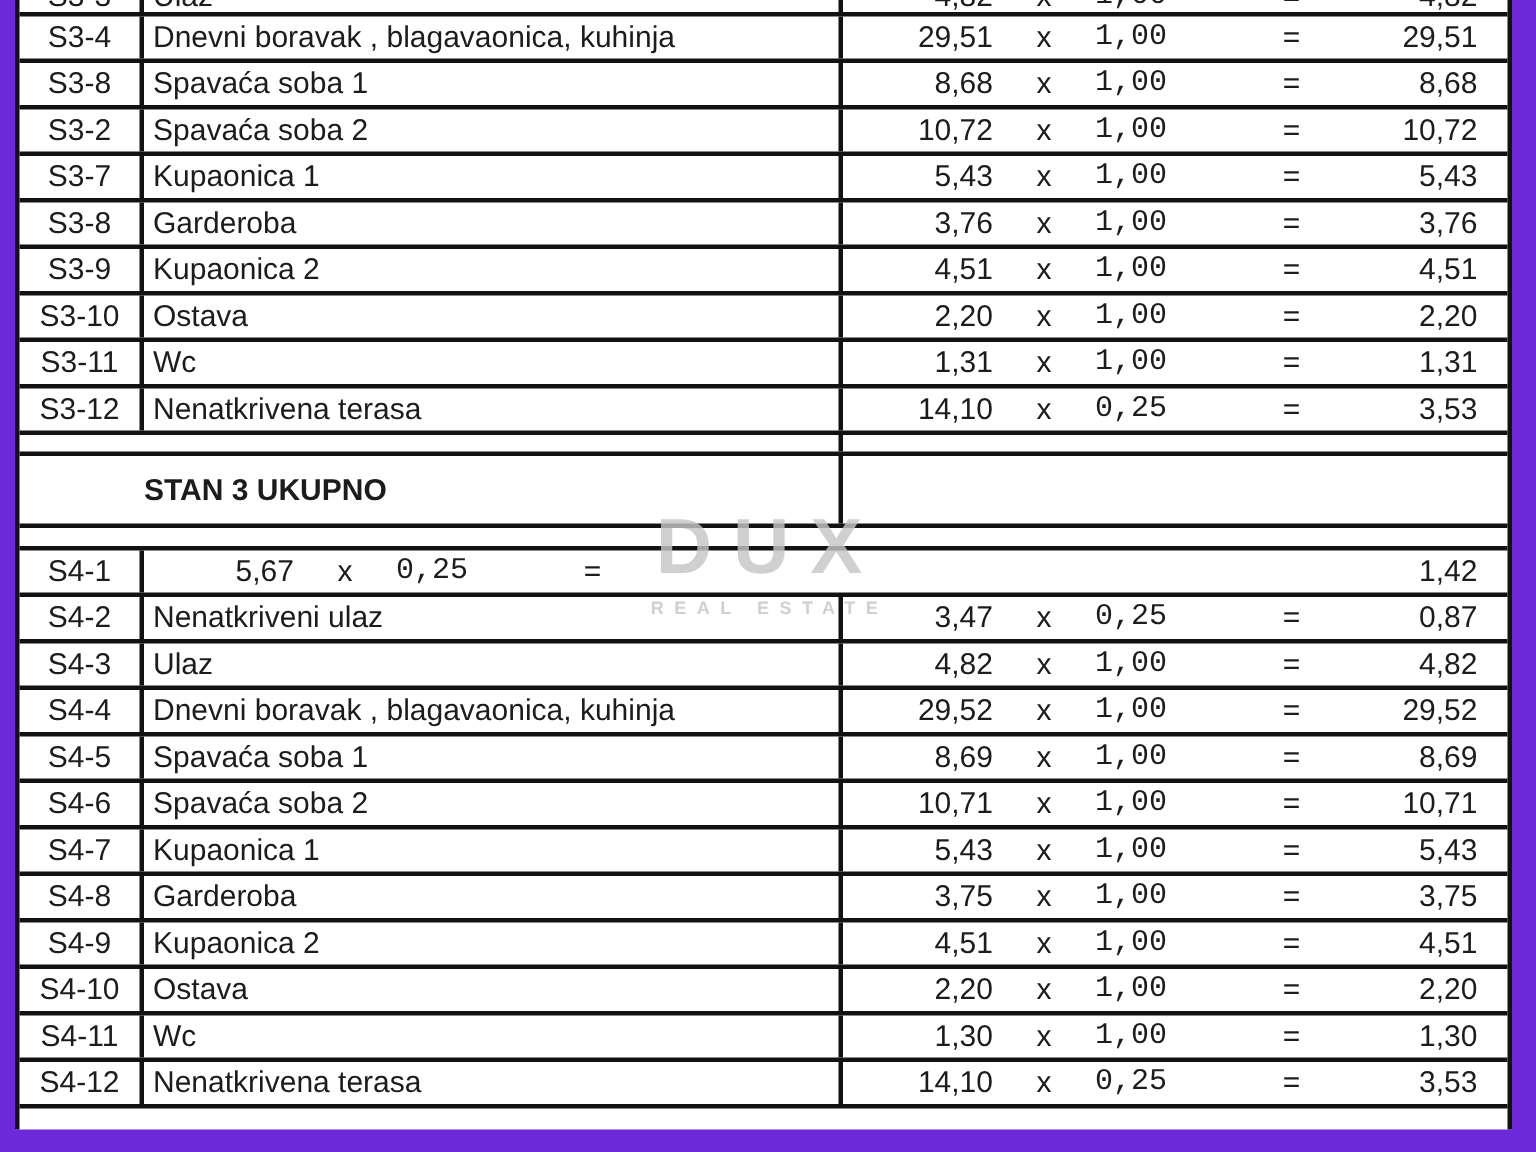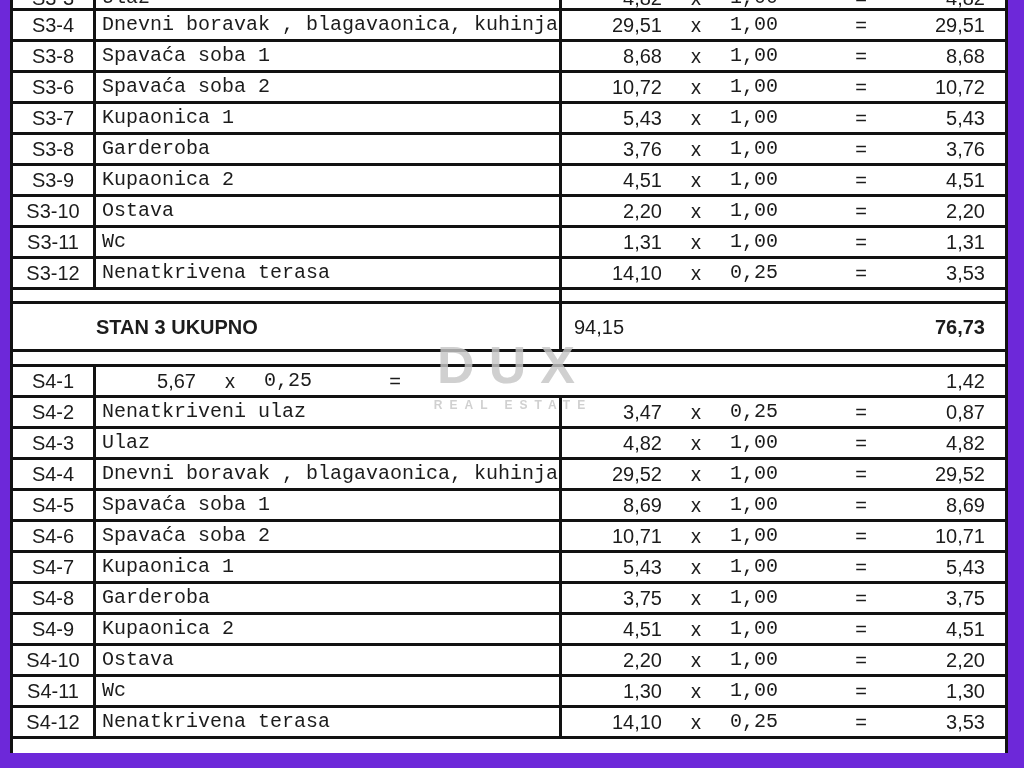--- a/index.html
+++ b/index.html
@@ -24,21 +24,21 @@
     display:flex;height:31px;box-sizing:border-box;
     border-bottom:3px solid var(--border-c);
     align-items:stretch;font-size:20px;line-height:26px;
   }
   .c-code{
     flex:0 0 83px;box-sizing:border-box;border-right:3px solid var(--border-c);
     display:flex;align-items:center;justify-content:center;
   }
   .c-name{
     flex:0 0 466px;box-sizing:border-box;border-right:3px solid var(--border-c);
-    display:flex;align-items:center;padding-left:6px;overflow:hidden;white-space:nowrap;font-family:Liberation Mono, monospace;
+    display:flex;align-items:center;padding-left:6px;overflow:hidden;white-space:nowrap;
   }
   .c-nums{flex:1;display:flex;align-items:center;}
   .n-area{flex:0 0 100px;text-align:right;}
   .n-mult{flex:0 0 68px;text-align:center;}
   .n-factor{flex:0 0 66px;font-family:Liberation Mono, monospace;}
   .n-eq{flex:0 0 130px;text-align:center;}
   .n-result{flex:1;text-align:right;padding-right:20px;}
 
   
   .row.partial{height:11px;position:relative;overflow:hidden;border-bottom:3px solid var(--border-c);}
@@ -118,21 +118,21 @@
           <div class="c-name">Spavaća soba 1</div>
           <div class="c-nums">
             <span class="n-area">8,68</span>
             <span class="n-mult">x</span>
             <span class="n-factor">1,00</span>
             <span class="n-eq">=</span>
             <span class="n-result">8,68</span>
           </div>
         </div>
         <div class="row">
-          <div class="c-code">S3-6</div>
+          <div class="c-code">S3-2</div>
           <div class="c-name">Spavaća soba 2</div>
           <div class="c-nums">
             <span class="n-area">10,72</span>
             <span class="n-mult">x</span>
             <span class="n-factor">1,00</span>
             <span class="n-eq">=</span>
             <span class="n-result">10,72</span>
           </div>
         </div>
         <div class="row">
@@ -200,24 +200,20 @@
             <span class="n-eq">=</span>
             <span class="n-result">3,53</span>
           </div>
         </div>
       </div>
 
     <div class="row spacer-a"></div>
 
     <div class="row total">
       <div class="total-label">STAN 3 UKUPNO</div>
-      <div class="total-nums">
-        <span class="total-area">94,15</span>
-        <span class="total-result">76,73</span>
-      </div>
     </div>
 
     <div class="row spacer-b"></div>
 
 
     <div>
         <div class="row">
           <div class="c-code">S4-1</div>
           <div class="c-nums">
             <span class="n-area">5,67</span>

